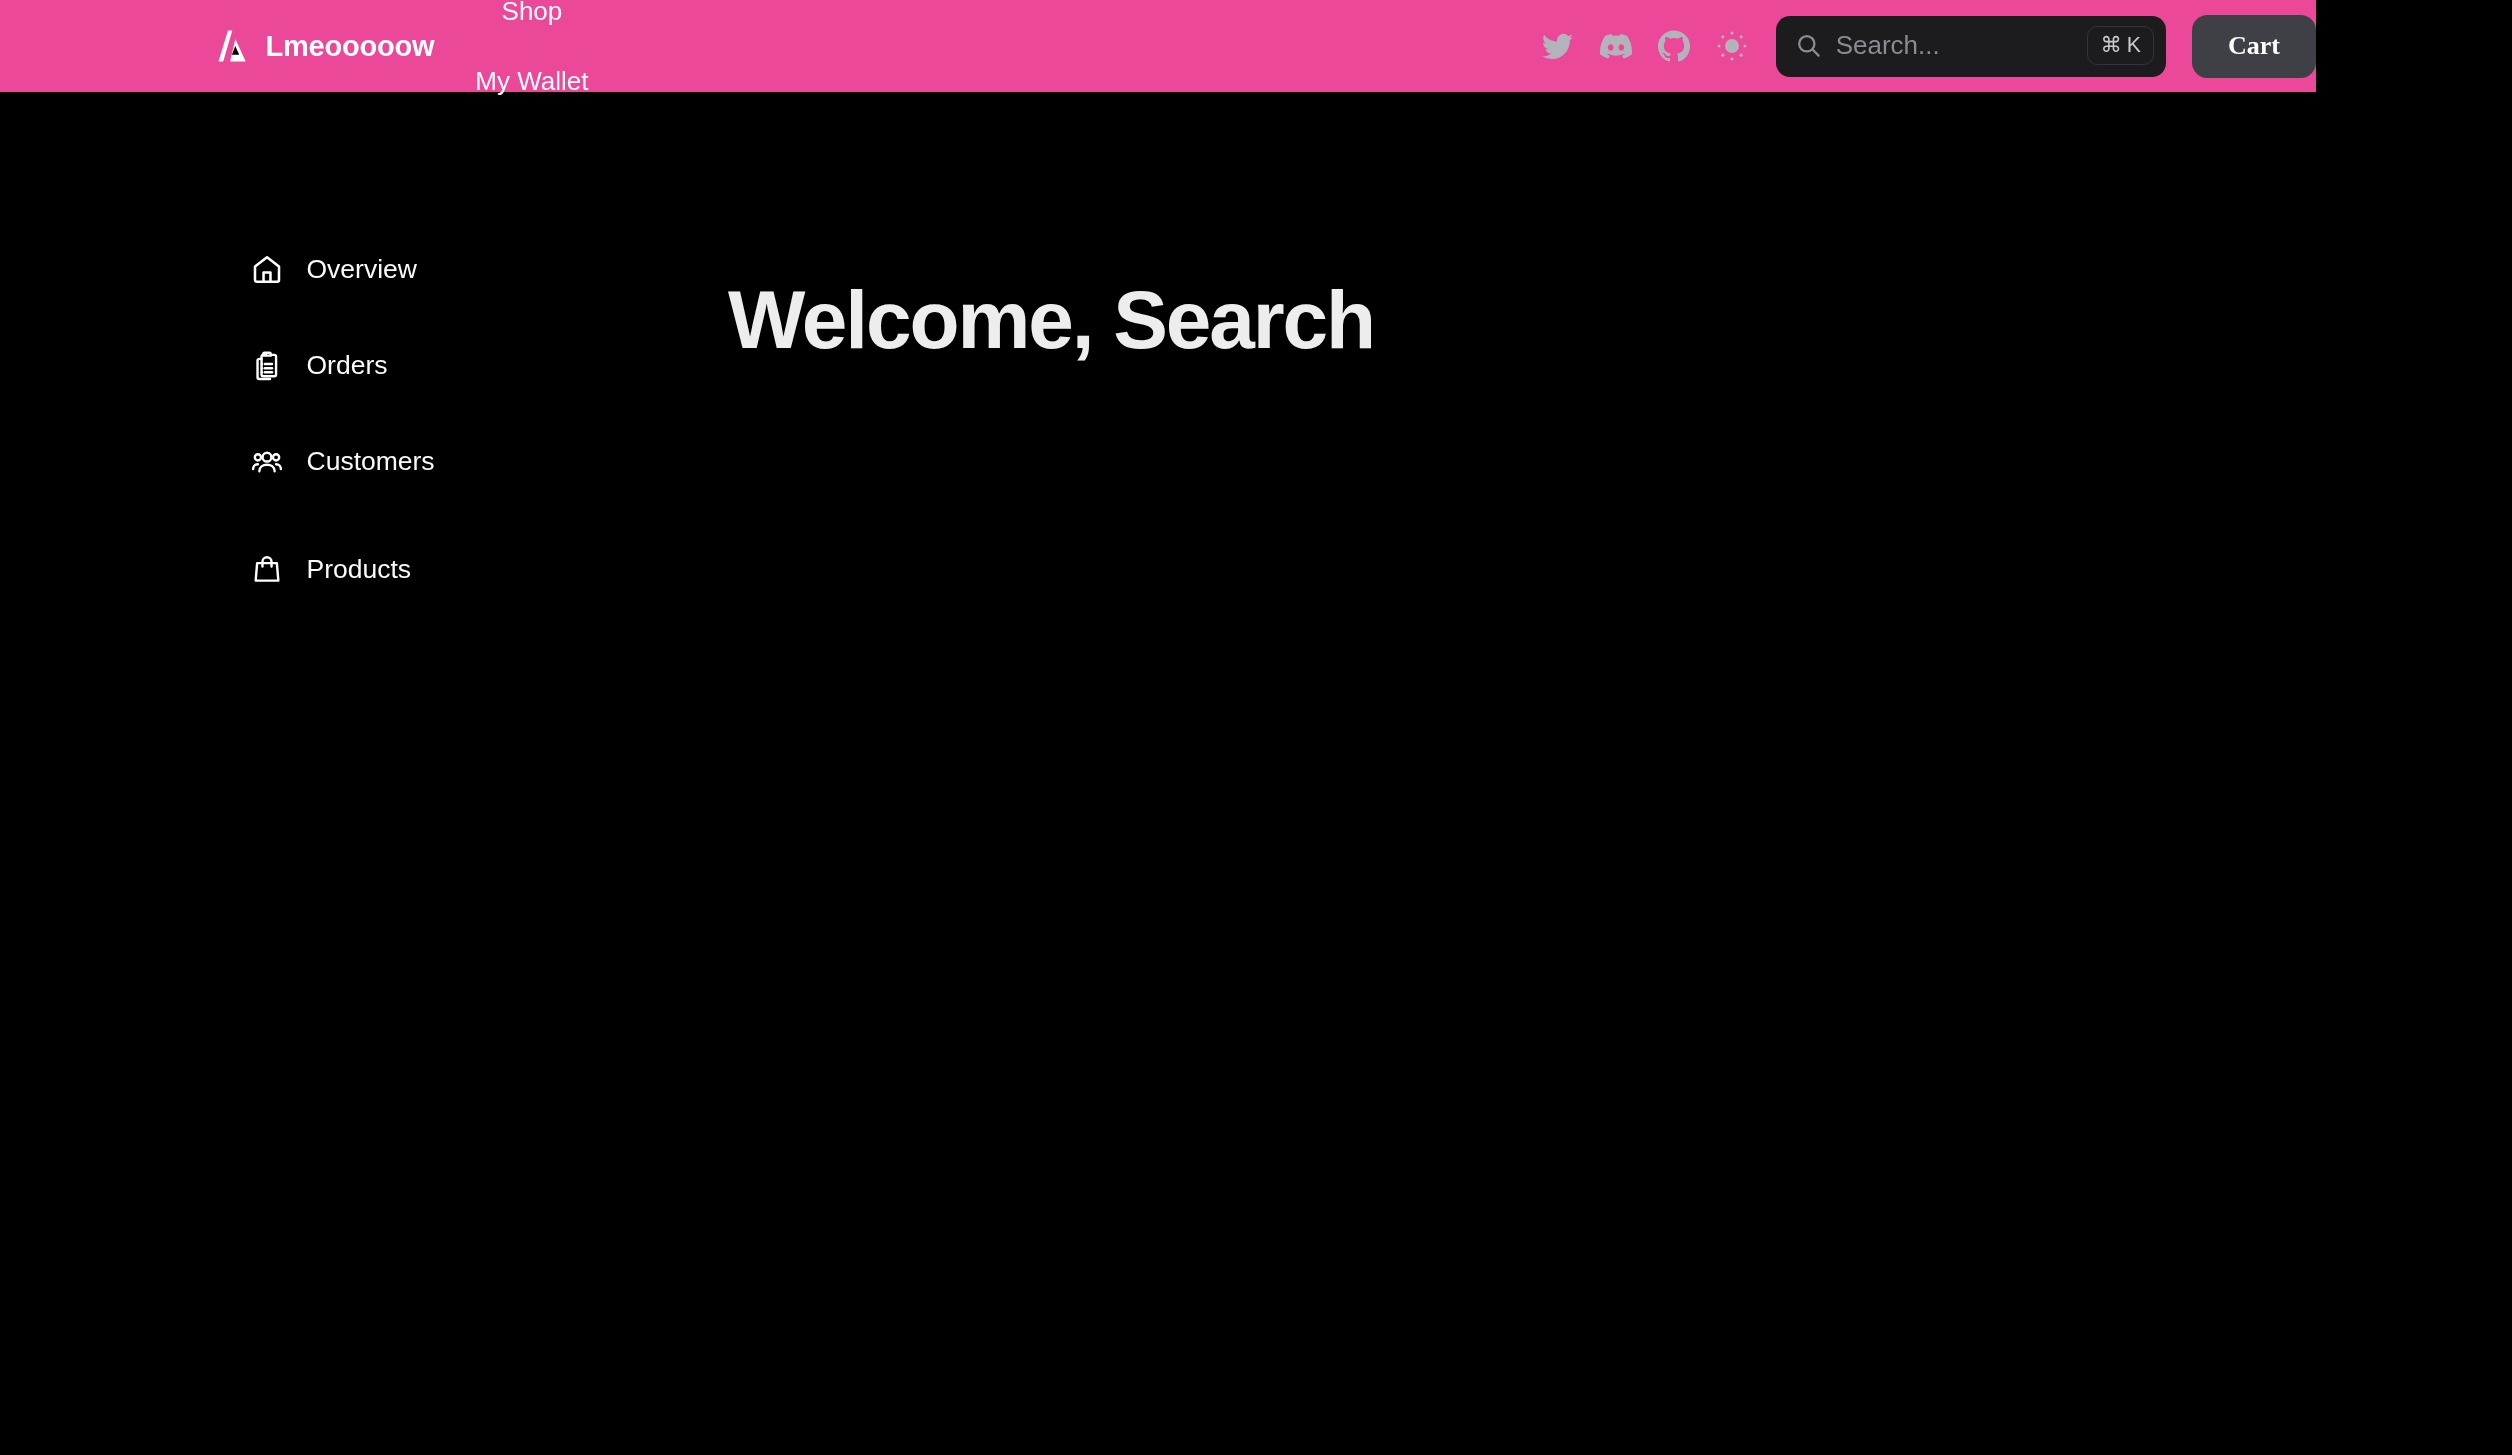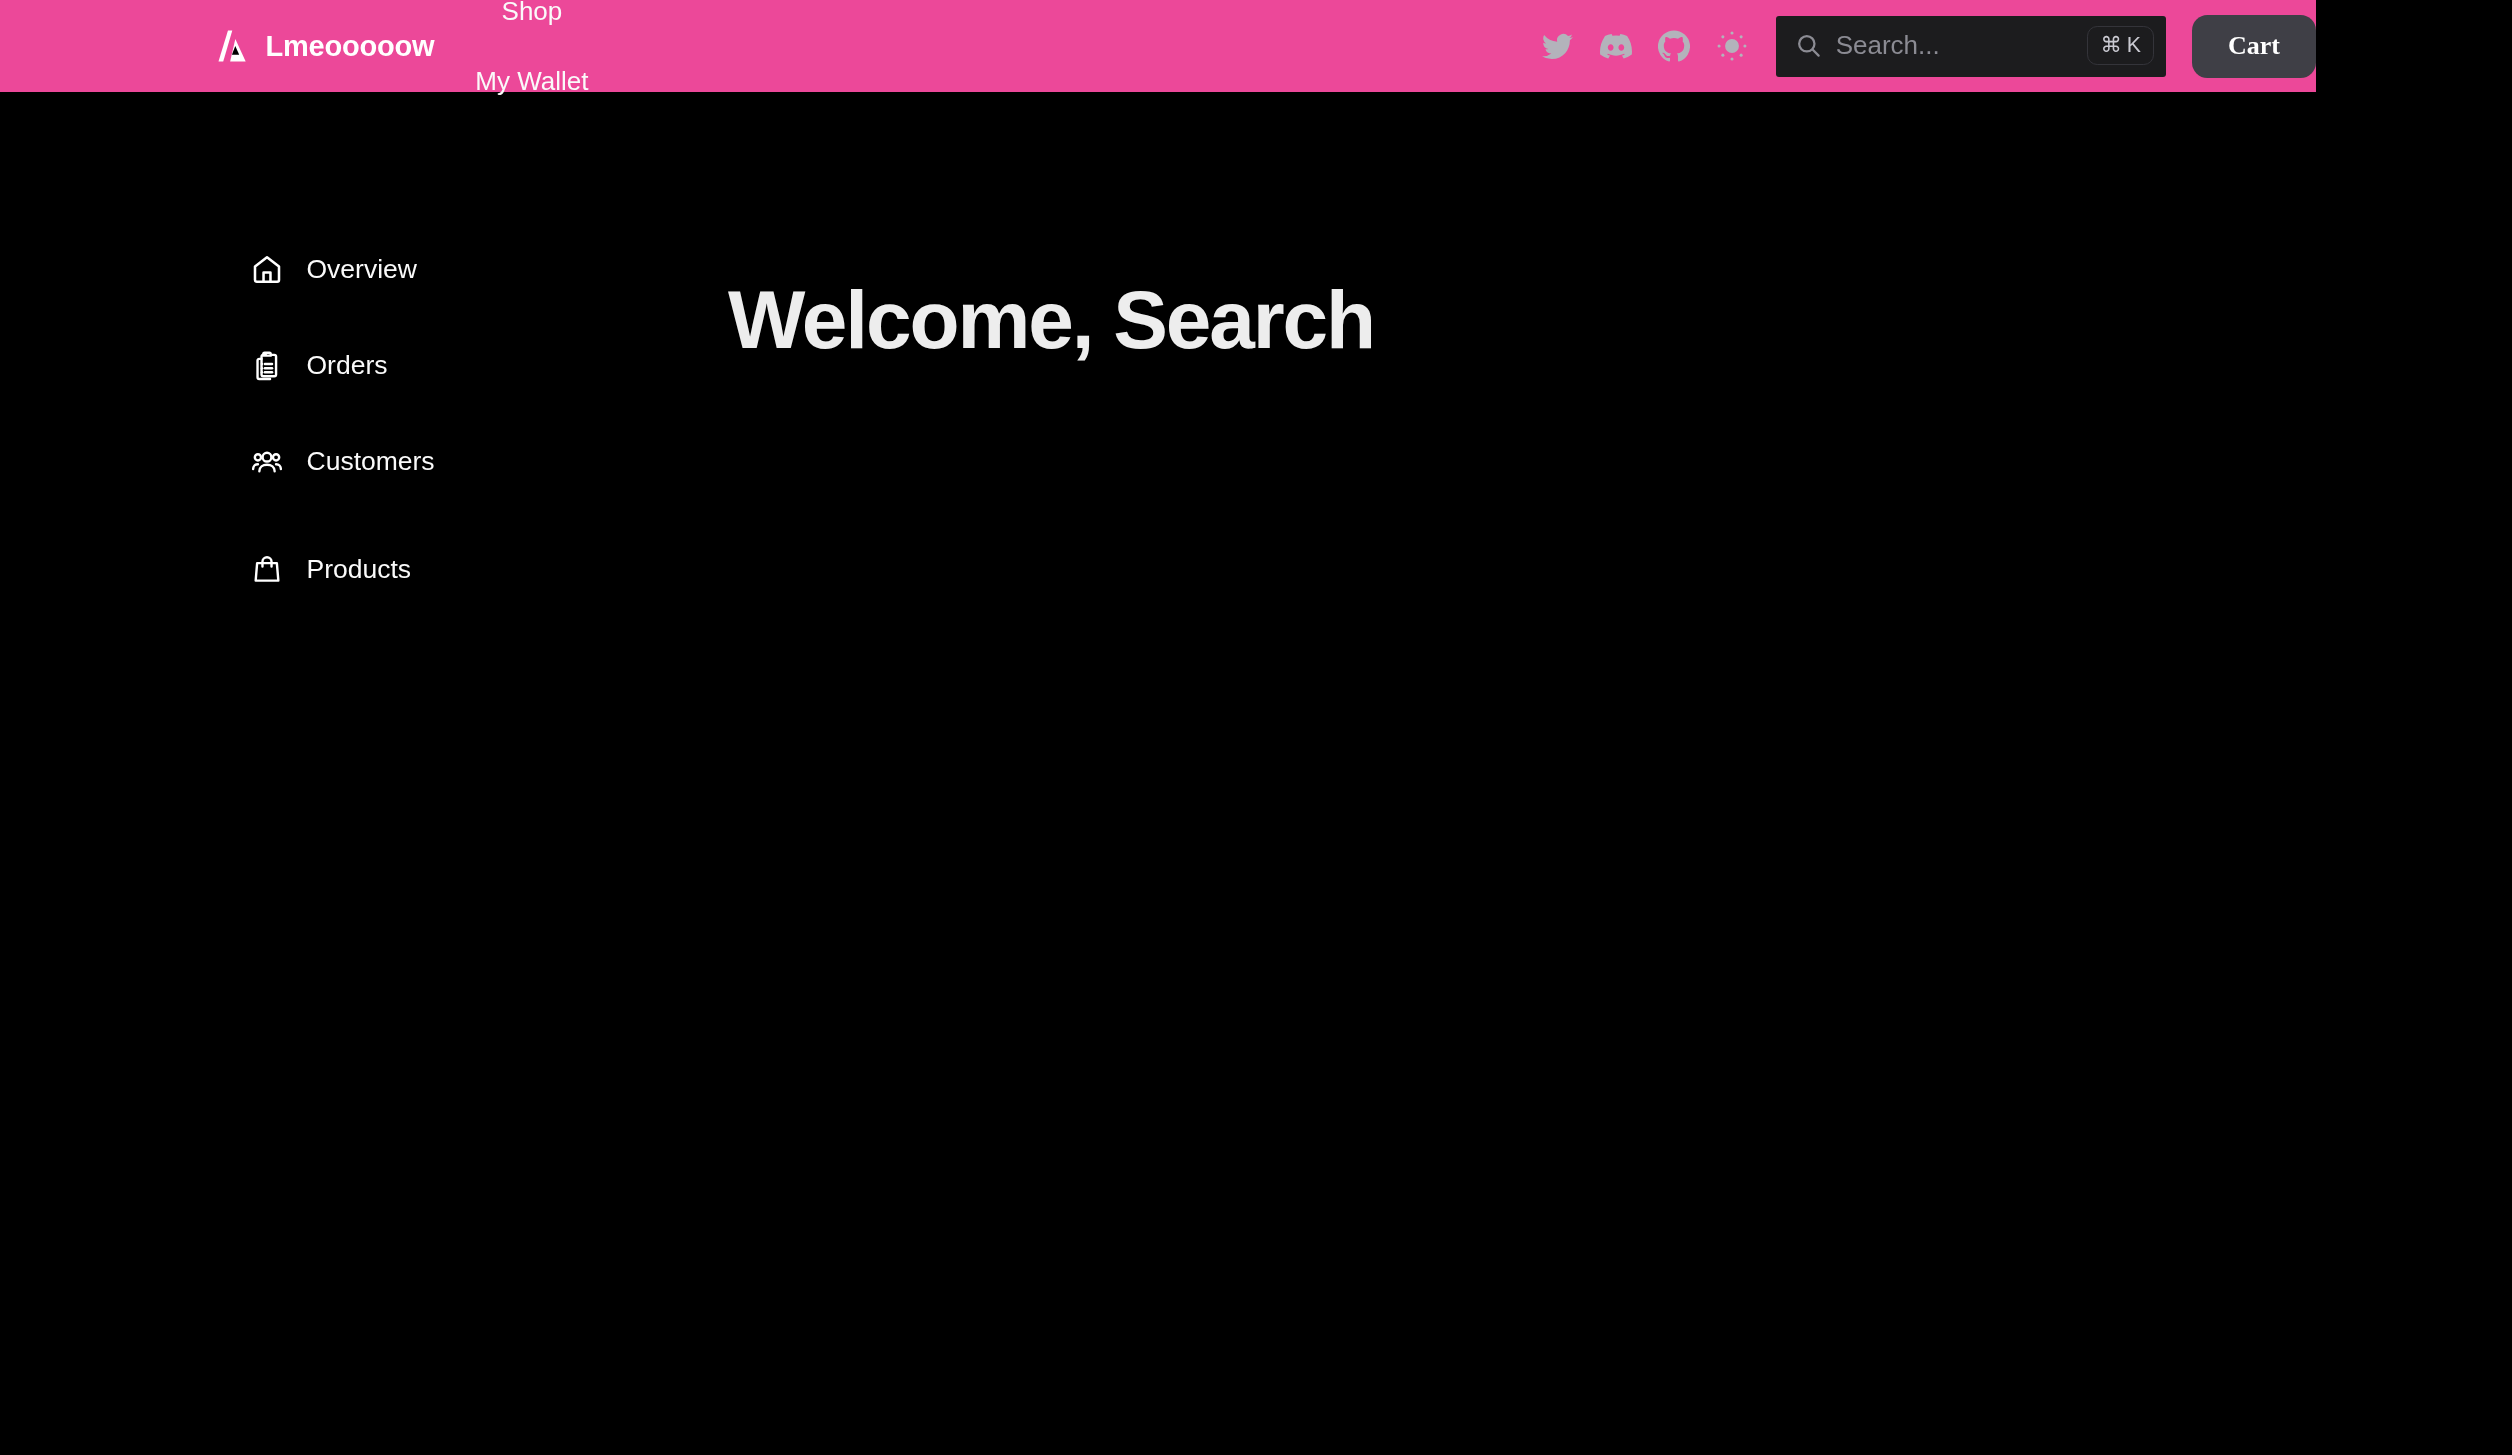--- a/index.html
+++ b/index.html
@@ -91,21 +91,21 @@
     color: #b3b3bb;
   }
 
   .icon-btn svg { display: block; }
 
   
   .search-box {
     width: 390px;
     height: 61px;
     background: #1c1c1e;
-    border-radius: 3px;
+    border-radius: 14px;
     display: flex;
     align-items: center;
     padding: 0 12px 2px 19px;
     cursor: text;
   }
 
   .search-icon { flex: 0 0 auto; color: #8c8c94; display:block; }
 
   .search-input {
     flex: 1 1 auto;

